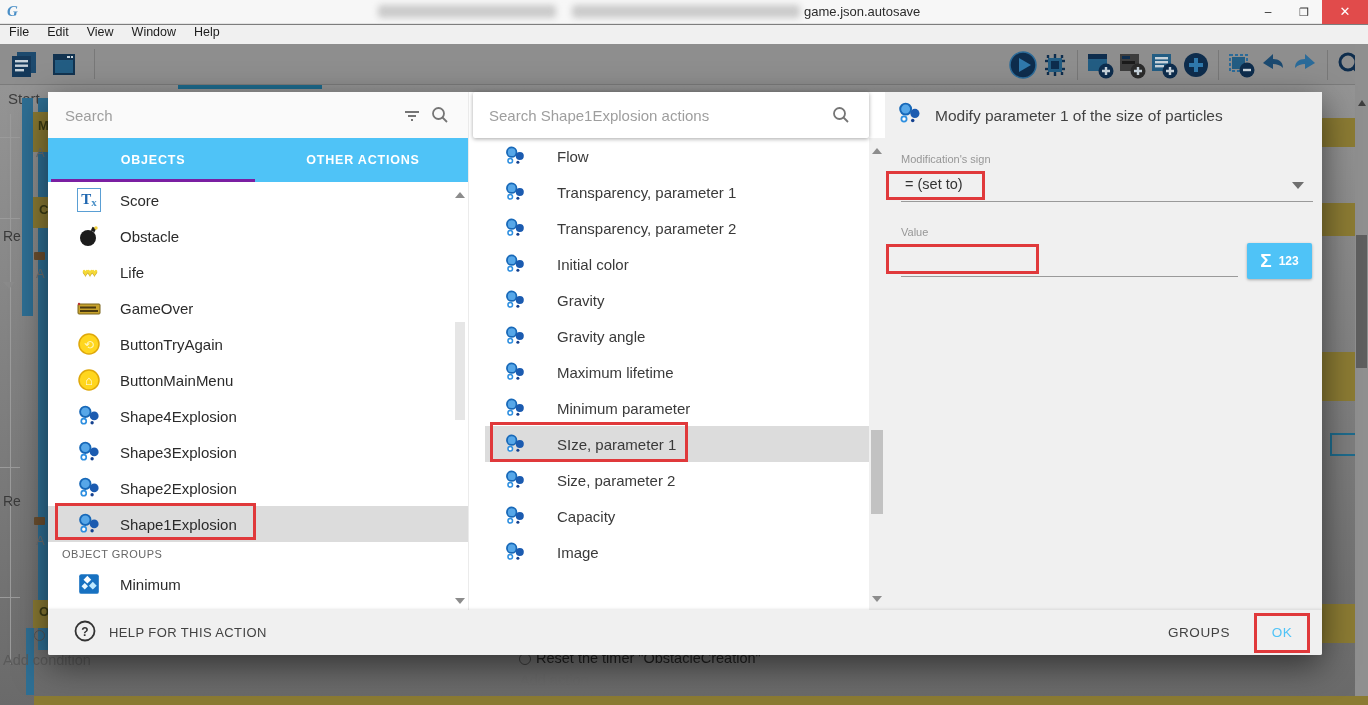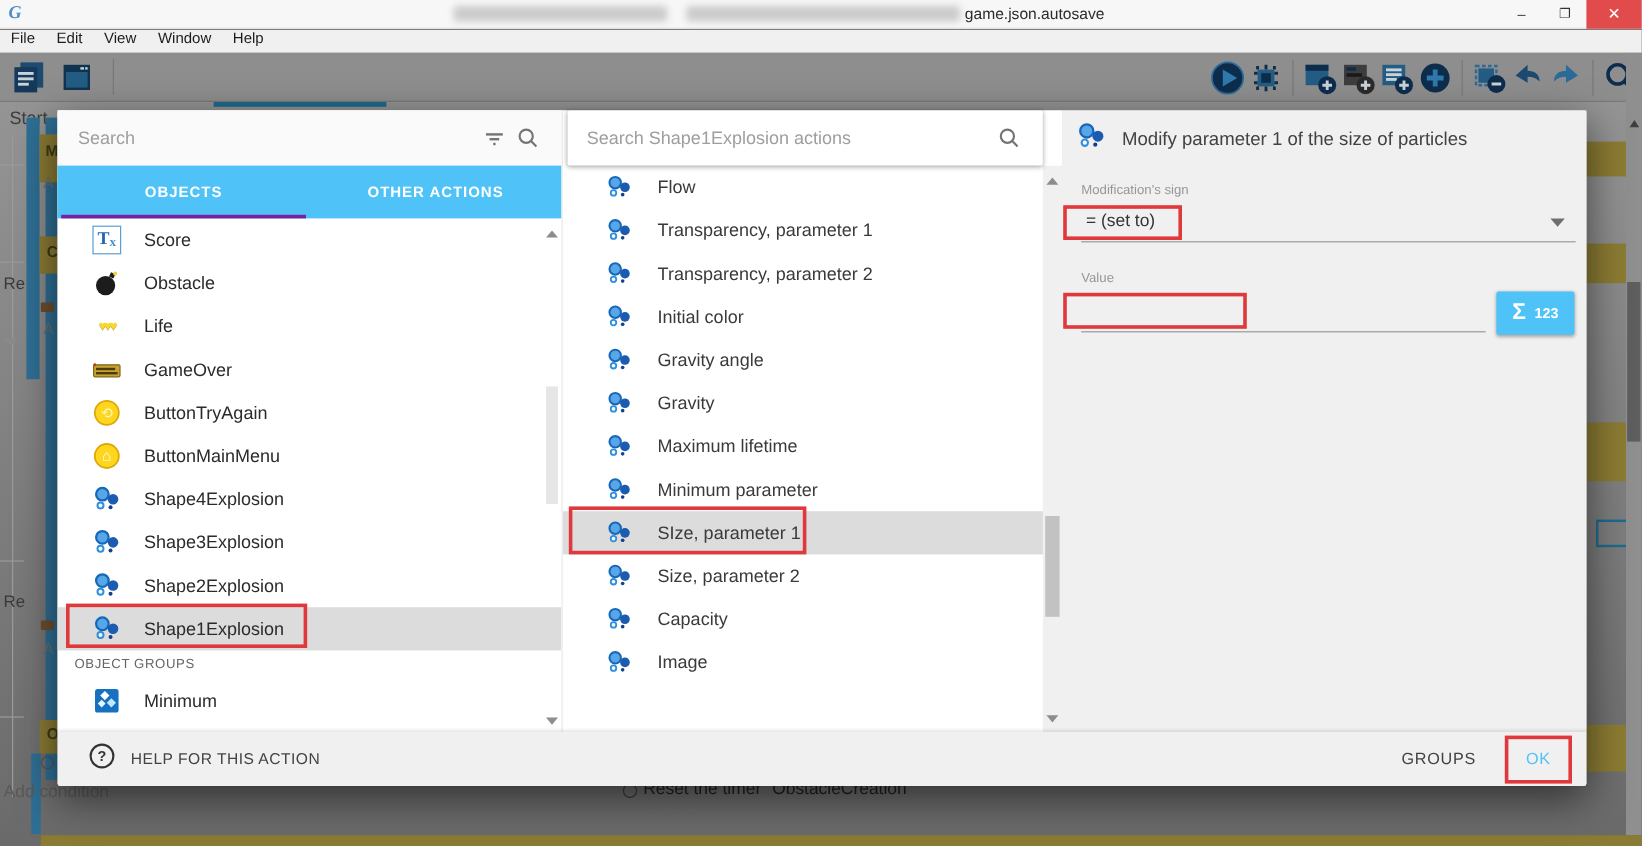--- a/index.html
+++ b/index.html
@@ -100,21 +100,21 @@
   .oicon { width:28px; height:28px; display:flex; align-items:center; justify-content:center; flex:none; }
 
   
   .search-card { position:absolute; left:4px; right:16px; top:0; height:46px; background:#fff;
     border-radius:2px; box-shadow:0 1px 4px rgba(0,0,0,.35); display:flex; align-items:center;
     padding:0 14px 0 16px; z-index:2; }
   .search-card input { flex:1; border:0; outline:0; background:transparent;
     font-family:"Liberation Sans",sans-serif; font-size:15px; color:#444; }
   .search-card input::placeholder { color:#9e9e9e; }
   .list-mid { position:absolute; left:0; right:0; top:46px; height:472px; }
-  .list-mid .row { padding-left:35px; gap:10px; }
+  .list-mid .row { padding-left:18px; gap:20px;margin-left:16px; }
   .list-mid .row-label { margin-left:0; font-size:15px; color:#3a3a3a; }
   .aicon { width:24px; height:24px; display:flex; align-items:center; justify-content:center; flex:none; }
   .list-mid .row .row-label { padding-left:10px; }
 
   
   .sb-tri-up { position:absolute; width:0; height:0; border-left:5px solid transparent;
     border-right:5px solid transparent; border-bottom:6px solid #8c8c8c; }
   .sb-tri-down { position:absolute; width:0; height:0; border-left:5px solid transparent;
     border-right:5px solid transparent; border-top:6px solid #8c8c8c; }
   .sb-track-mid { position:absolute; right:0; top:0; bottom:0; width:16px; background:#f0f0f0; }
@@ -530,32 +530,32 @@
           </div>
           <div class="row">
             <span class="aicon">
                 <svg width="21" height="21" viewBox="0 0 22 22">
                   <circle cx="7" cy="6.5" r="5" fill="#57a7e8" stroke="#1768b8" stroke-width="1.8"></circle>
                   <circle cx="15.5" cy="10.5" r="4.2" fill="#1b5bb0"></circle>
                   <circle cx="5.5" cy="15.5" r="2.4" fill="#fff" stroke="#2e8fe0" stroke-width="1.6"></circle>
                   <circle cx="13.5" cy="17" r="1.6" fill="#14418f"></circle>
                 </svg>
               </span>
+            <span class="row-label">Gravity</span>
+          </div>
+          <div class="row">
+            <span class="aicon">
+                <svg width="21" height="21" viewBox="0 0 22 22">
+                  <circle cx="7" cy="6.5" r="5" fill="#57a7e8" stroke="#1768b8" stroke-width="1.8"></circle>
+                  <circle cx="15.5" cy="10.5" r="4.2" fill="#1b5bb0"></circle>
+                  <circle cx="5.5" cy="15.5" r="2.4" fill="#fff" stroke="#2e8fe0" stroke-width="1.6"></circle>
+                  <circle cx="13.5" cy="17" r="1.6" fill="#14418f"></circle>
+                </svg>
+              </span>
             <span class="row-label">Gravity angle</span>
-          </div>
-          <div class="row">
-            <span class="aicon">
-                <svg width="21" height="21" viewBox="0 0 22 22">
-                  <circle cx="7" cy="6.5" r="5" fill="#57a7e8" stroke="#1768b8" stroke-width="1.8"></circle>
-                  <circle cx="15.5" cy="10.5" r="4.2" fill="#1b5bb0"></circle>
-                  <circle cx="5.5" cy="15.5" r="2.4" fill="#fff" stroke="#2e8fe0" stroke-width="1.6"></circle>
-                  <circle cx="13.5" cy="17" r="1.6" fill="#14418f"></circle>
-                </svg>
-              </span>
-            <span class="row-label">Gravity</span>
           </div>
           <div class="row">
             <span class="aicon">
                 <svg width="21" height="21" viewBox="0 0 22 22">
                   <circle cx="7" cy="6.5" r="5" fill="#57a7e8" stroke="#1768b8" stroke-width="1.8"></circle>
                   <circle cx="15.5" cy="10.5" r="4.2" fill="#1b5bb0"></circle>
                   <circle cx="5.5" cy="15.5" r="2.4" fill="#fff" stroke="#2e8fe0" stroke-width="1.6"></circle>
                   <circle cx="13.5" cy="17" r="1.6" fill="#14418f"></circle>
                 </svg>
               </span>

